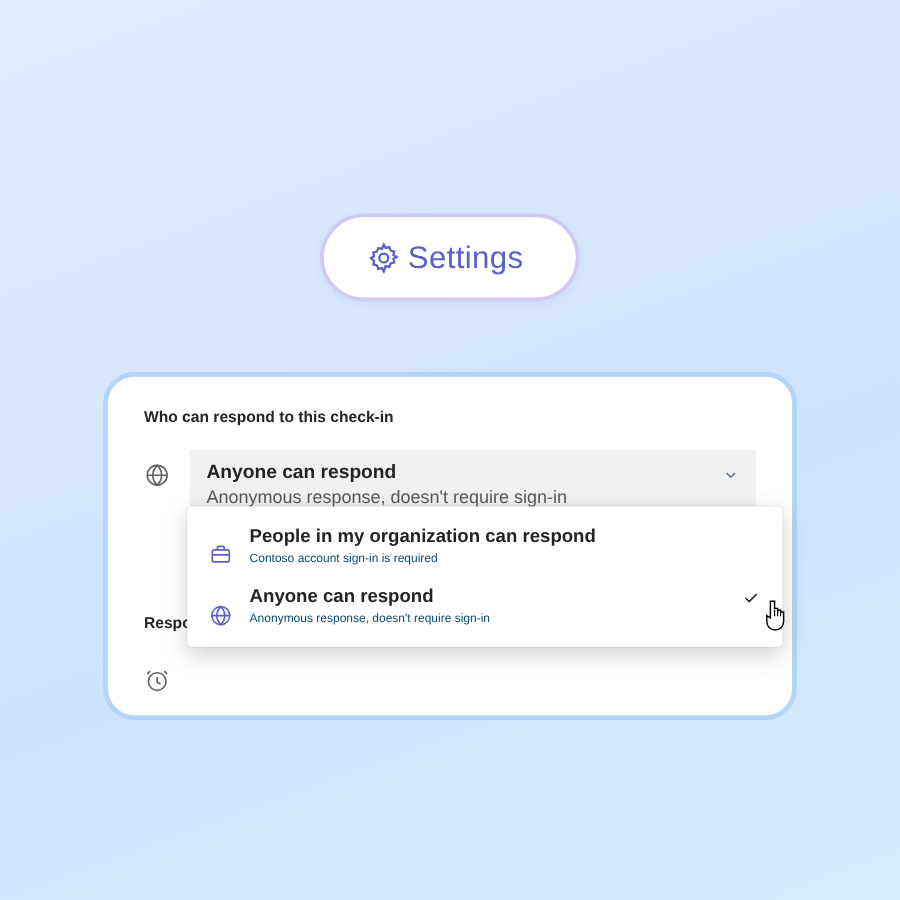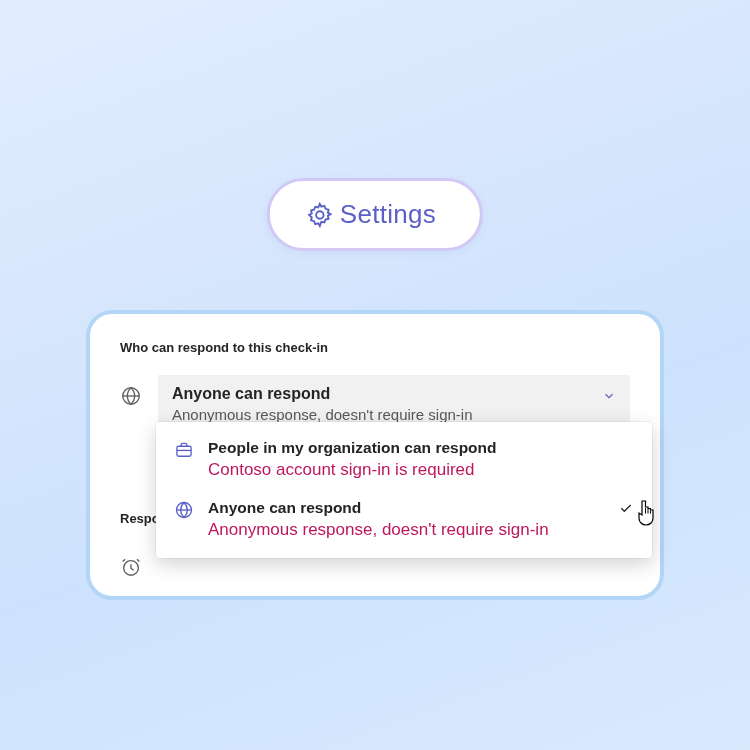--- a/index.html
+++ b/index.html
@@ -111,21 +111,21 @@
     left: 66px;
     width: 496px;
     background: #ffffff;
     border-radius: 4px;
     box-shadow: 0 6px 20px rgba(0,0,0,0.18), 0 0 0 1px rgba(0,0,0,0.04);
     padding: 8px 0;
     z-index: 10;
   }
   .dropdown-item {
     display: flex;
-    align-items: flex-start;
+    align-items: flex-end;
     gap: 14px;
     padding: 8px 18px;
     cursor: pointer;
     position: relative;
   }
   .dd-icon {
     width: 20px;
     height: 20px;
     flex: 0 0 20px;
     margin-top: 2px;
@@ -133,22 +133,22 @@
   }
   .dd-icon svg { width: 100%; height: 100%; }
   .dd-text { flex: 1; }
   .dd-title {
     font-size: 15.5px;
     font-weight: 600;
     color: #242424;
     line-height: 1.35;
   }
   .dd-sub {
-    font-size: 17px;
-    color: #be185d;
+    font-size: 10px;
+    color: #0c4a6e;
     line-height: 1.35;
   }
   .check {
     position: absolute;
     right: 18px;
     top: 10px;
     width: 16px;
     height: 16px;
     color: #242424;
   }

